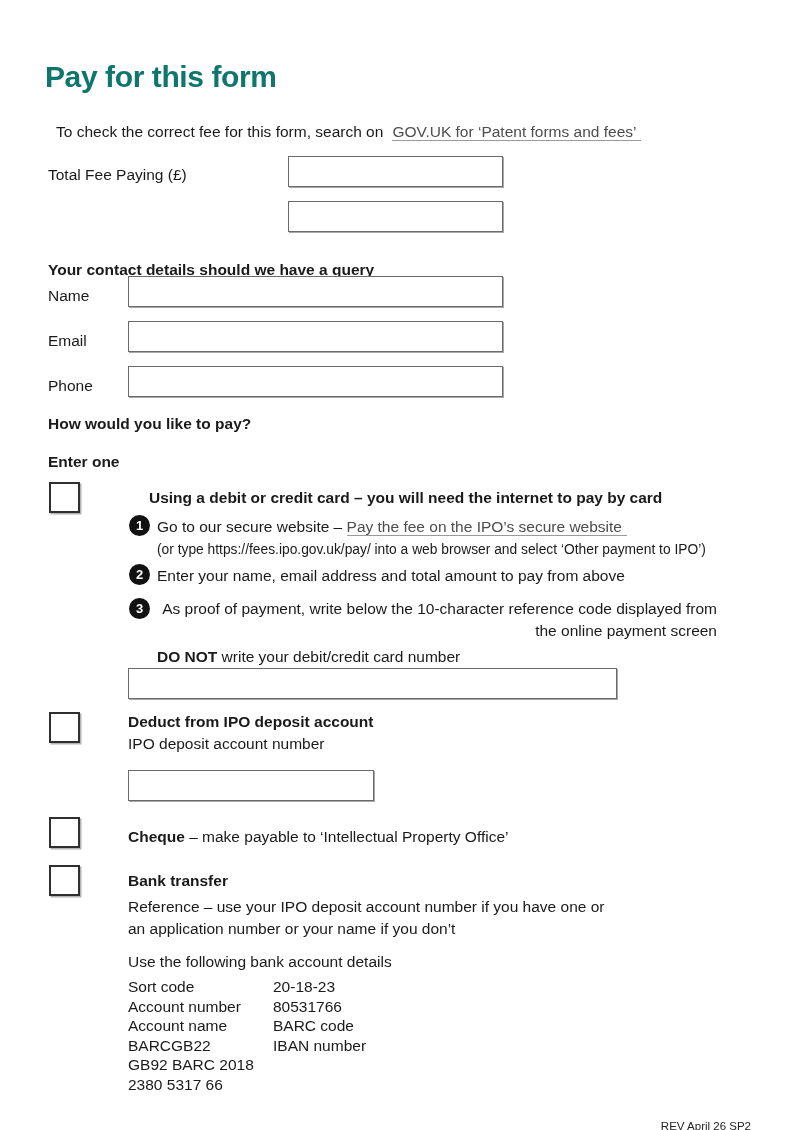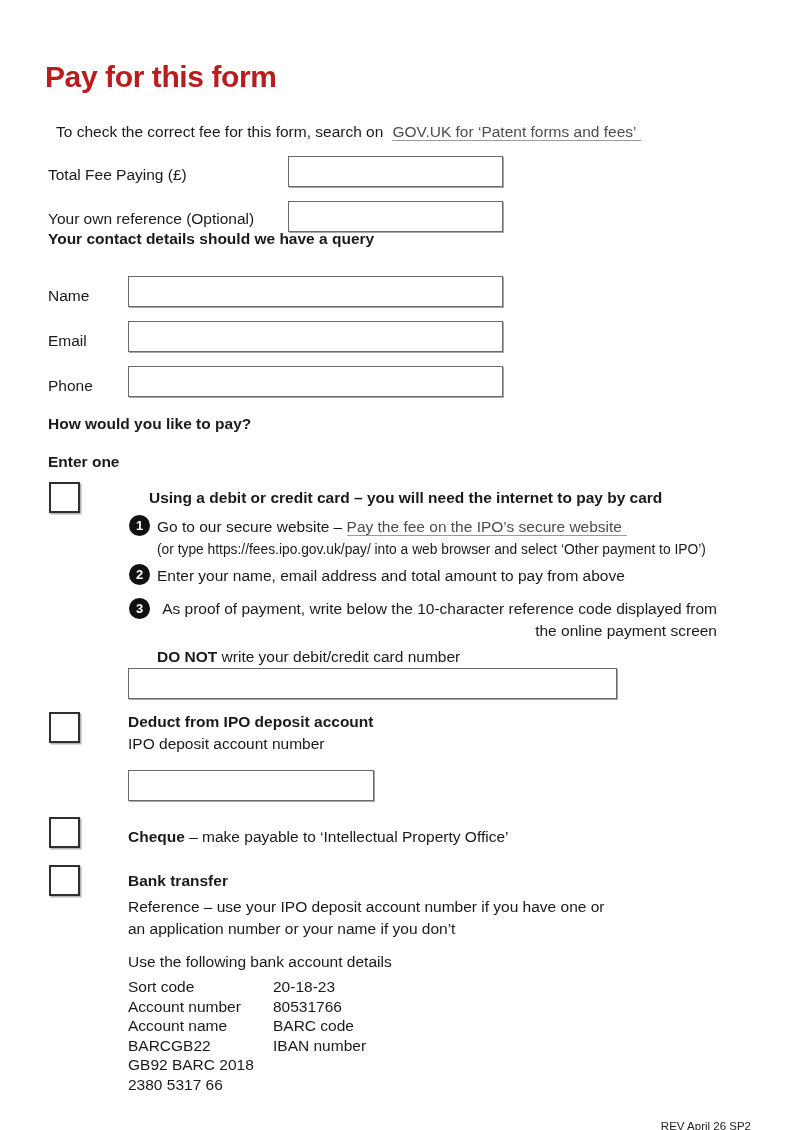--- a/index.html
+++ b/index.html
@@ -1,21 +1,21 @@
 <!DOCTYPE html>
 <html><head>
 <meta charset="utf-8">
 <style>
   html,body { margin:0; padding:0; background:#ffffff; }
   .page {
     position:relative; width:800px; height:1130px; background:#ffffff;
     font-family:"Liberation Sans", sans-serif; color:#1a1a1a; overflow:hidden;
   }
   .abs { position:absolute; }
-  .title { font-size:30px; font-weight:bold; letter-spacing:-0.4px; color:#b91c1c; }
+  .title { font-size:30px; font-weight:bold; letter-spacing:-0.4px; color:#0f766e; }
   .txt  { font-size:15.5px; line-height:22px; }
   .bold { font-weight:bold; }
   .small { font-size:13.8px; line-height:20px; }
   .link {
     color:#4d4d4d; text-decoration:none; border-bottom:1.3px solid #9a9a9a;
     padding-right:5px; cursor:pointer;
   }
   .box {
     position:absolute; box-sizing:border-box; background:#fff;
     border:1.5px solid #6a6a6a; box-shadow:1px 1px 0 #a8a8a8;
@@ -45,24 +45,23 @@
 
   <div class="abs title" style="left:45px; top:60px;">Pay for this form</div>
 
   <div class="abs txt" style="left:56px; top:121px;">
     <span>To check the correct fee for this form, search on</span><span class="link" style="margin-left:9px;">GOV.UK for ‘Patent forms and fees’</span>
   </div>
 
   <div class="abs txt" style="left:48px; top:164px;">Total Fee Paying (£)</div>
   <input class="box" style="left: 288px; top: 156px; width: 215px; height: 31px;">
 
-  <div class="abs txt" style="left:48px; top:208px;">Your own reference (Optional)</div>
   <input class="box" style="left: 288px; top: 201px; width: 215px; height: 31px;">
 
-  <div class="abs txt bold" style="left:48px; top:228px;text-align:right;">Your contact details should we have a query</div>
+  <div class="abs txt bold" style="left:48px; top:259px;text-align:right;">Your contact details should we have a query</div>
 
   <div class="abs txt" style="left:48px; top:285px;">Name</div>
   <input class="box" style="left: 128px; top: 276px; width: 375px; height: 31px;">
 
   <div class="abs txt" style="left:48px; top:330px;">Email</div>
   <input class="box" style="left: 128px; top: 321px; width: 375px; height: 31px;">
 
   <div class="abs txt" style="left:48px; top:375px;">Phone</div>
   <input class="box" style="left: 128px; top: 366px; width: 375px; height: 31px;">
 

